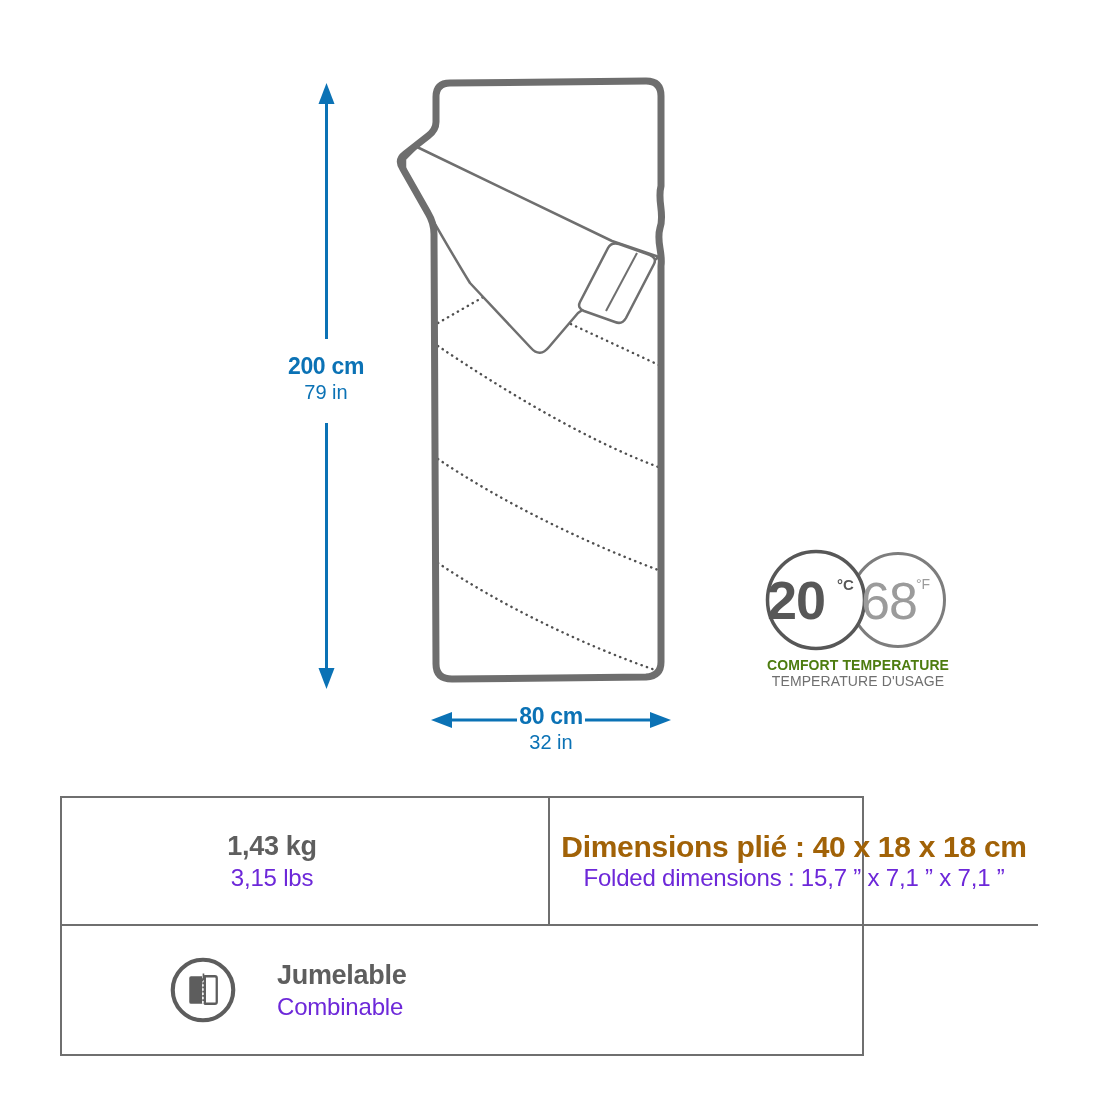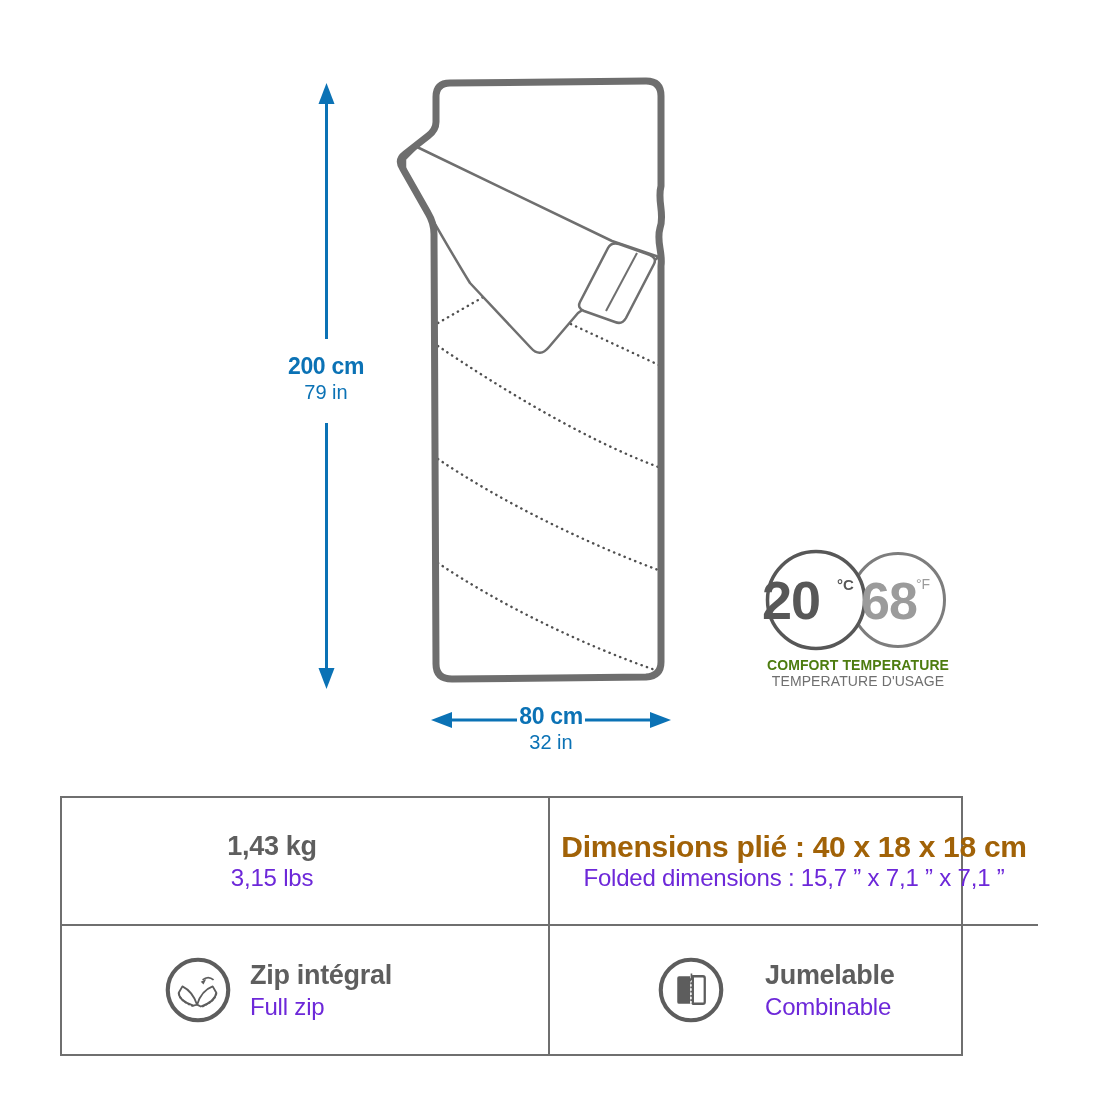--- a/index.html
+++ b/index.html
@@ -10,30 +10,30 @@
   .abs{position:absolute;}
   svg{display:block;}
 
   
   .dim-label{text-align:center;color:#0b72b5;}
   .dim-metric{font-weight:bold;font-size:23px;line-height:25px;letter-spacing:-0.3px;}
   .dim-imperial{font-size:20px;line-height:26px;}
 
   
   .temp-big{font-weight:bold;font-size:54px;line-height:54px;color:#575757;letter-spacing:-1px;}
-  .temp-big-light{font-weight:bold;font-size:52px;line-height:54px;color:#9b9b9b;letter-spacing:-1px;}
+  .temp-big-light{font-weight:normal;font-size:52px;line-height:54px;color:#9b9b9b;letter-spacing:-1px;}
   .temp-unit{font-weight:bold;font-size:15px;color:#575757;}
   .temp-unit-light{font-weight:normal;font-size:14px;color:#9b9b9b;}
   .temp-caption{width:270px;text-align:center;}
   .temp-caption .l1{font-weight:bold;font-size:14px;line-height:16px;color:#4d7c0f;letter-spacing:0.1px;}
   .temp-caption .l2{font-weight:normal;font-size:14px;line-height:16px;color:#6f6f6f;letter-spacing:0.1px;}
 
   
   .spec-table{
-    position:absolute;left:60px;top:780px;width:903px;height:260px;
+    position:absolute;left:60px;top:780px;width:804px;height:260px;
     box-sizing:border-box;border:2px solid #6f6f6f;
     display:grid;grid-template-columns:488px 488px;grid-template-rows:128px 128px;
     background:#ffffff;
   }
   .cell{box-sizing:border-box;display:flex;}
   .cell.b-right{border-right:2px solid #6f6f6f;}
   .cell.b-bottom{border-bottom:2px solid #6f6f6f;}
   .cell-stack{flex-direction:column;align-items:center;justify-content:center;}
   .cell-row{flex-direction:row;align-items:center;justify-content:flex-start;}
   .t-primary{font-weight:bold;font-size:27px;line-height:33px;color:#5e5e5e;letter-spacing:-0.3px;}
@@ -90,21 +90,21 @@
   <div class="abs dim-label" style="left:246px;top:338px;width:160px;">
     <div class="dim-metric">200 cm</div>
     <div class="dim-imperial">79 in</div>
   </div>
 
   <div class="abs dim-label" style="left:471px;top:688px;width:160px;">
     <div class="dim-metric">80 cm</div>
     <div class="dim-imperial">32 in</div>
   </div>
 
-  <div class="abs temp-big" style="left:762px;top:557px;width:68px;text-align:left;">20</div>
+  <div class="abs temp-big" style="left:762px;top:557px;width:68px;text-align:center;">20</div>
   <div class="abs temp-unit" style="left:837px;top:560px;">°C</div>
   <div class="abs temp-big-light" style="left:860px;top:558px;width:58px;text-align:center;">68</div>
   <div class="abs temp-unit-light" style="left:916px;top:560px;">°F</div>
   <div class="abs temp-caption" style="left:723px;top:641px;">
     <div class="l1">COMFORT TEMPERATURE</div>
     <div class="l2">TEMPERATURE D'USAGE</div>
   </div>
 
   <div class="spec-table">
 
@@ -115,35 +115,20 @@
       </div>
     </div>
 
     <div class="cell cell-stack b-bottom">
       <div class="center-text">
         <div class="t-primary-long">Dimensions plié : 40 x 18 x 18 cm</div>
         <div class="t-secondary">Folded dimensions : 15,7 ” x 7,1 ” x 7,1 ”</div>
       </div>
     </div>
 
-    <div class="cell cell-row b-right pad-zip">
-      <svg width="66" height="66" viewBox="0 0 72 72">
-        <circle cx="36" cy="36" r="33" fill="none" stroke="#5d5d5d" stroke-width="4.5"></circle>
-        <path d="M35,52 C32,43 27,36 19,32 L15,39 C15,45 22,50 31,53 Z" fill="#ffffff" stroke="#5d5d5d" stroke-width="2" stroke-linejoin="round"></path>
-        <path d="M35,52 C38,42 44,35 52,32 L56,39 C55,46 48,51 39,54 Z" fill="#ffffff" stroke="#5d5d5d" stroke-width="2" stroke-linejoin="round"></path>
-        <path d="M15,40 C16,46 23,51 32,54" fill="none" stroke="#5d5d5d" stroke-width="2" stroke-dasharray="1 3" stroke-linecap="round"></path>
-        <path d="M56,40 C55,46 48,51 39,55" fill="none" stroke="#5d5d5d" stroke-width="2" stroke-dasharray="1 3" stroke-linecap="round"></path>
-        <path d="M41,25 Q47,20 53,25" fill="none" stroke="#5d5d5d" stroke-width="2"></path>
-        <polygon points="39,27 45,24 42,30" fill="#5d5d5d"></polygon>
-      </svg>
-      <div class="feature-text">
-        <div class="t-primary">Zip intégral</div>
-        <div class="t-secondary">Full zip</div>
-      </div>
-    </div>
 
     <div class="cell cell-row pad-pair">
       <svg width="66" height="66" viewBox="0 0 72 72">
         <circle cx="36" cy="36" r="33" fill="none" stroke="#5d5d5d" stroke-width="4.5"></circle>
         <path d="M23,21 L35,21 L35,51 L23,51 Q21,51 21,49 L21,23 Q21,21 23,21 Z" fill="#5d5d5d"></path>
         <path d="M38,21 L49,21 Q51,21 51,23 L51,49 Q51,51 49,51 L38,51 Z" fill="#ffffff" stroke="#5d5d5d" stroke-width="2.5" stroke-linejoin="round"></path>
         <path d="M36.5,23 L36.5,51" fill="none" stroke="#5d5d5d" stroke-width="2.5" stroke-dasharray="2 2.6" stroke-linecap="butt"></path>
         <path d="M36.5,18 L36.5,24 L34,27" fill="none" stroke="#5d5d5d" stroke-width="1.8"></path>
       </svg>
       <div class="feature-text">

